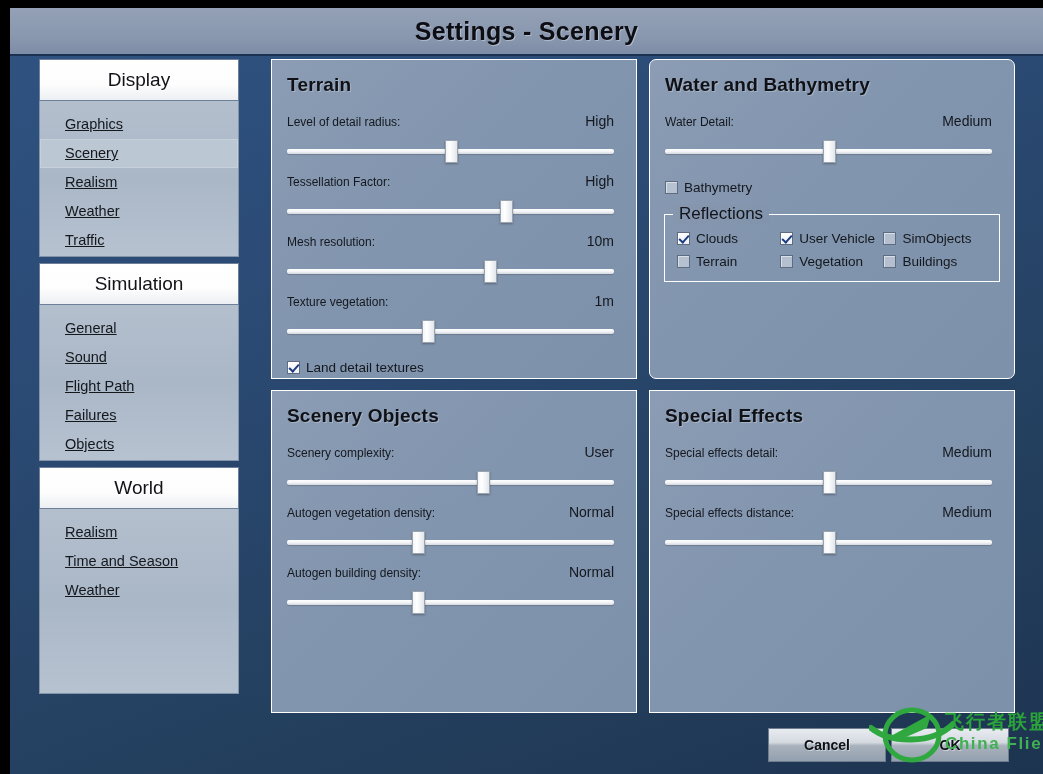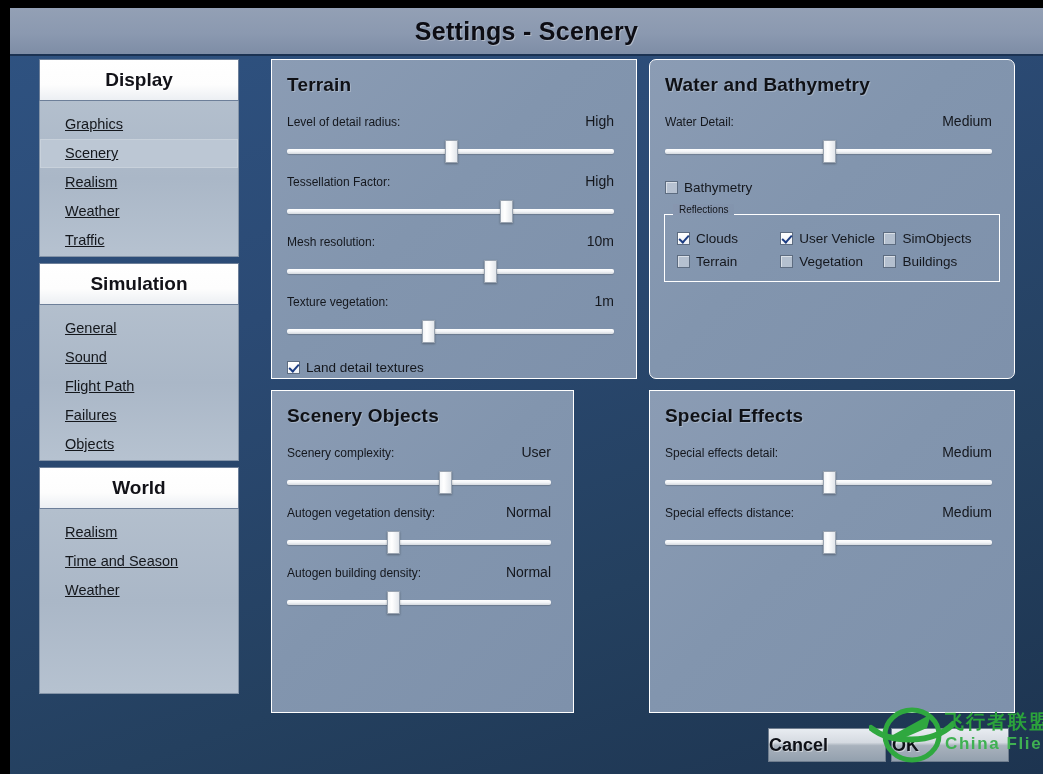--- a/index.html
+++ b/index.html
@@ -28,21 +28,21 @@
     font-size: 25px; font-weight: bold; color: #0d0d14;
     letter-spacing: .3px;
     text-shadow: 1px 1px 0 rgba(255,255,255,.35);
   }
 
   
   #sidebar { position: absolute; left: 29px; top: 51px; width: 200px; }
   .side-group { margin-bottom: 6px; }
   .side-head {
     height: 42px; line-height: 40px; text-align: center;
-    font-size: 19px; font-weight: bold; color: #121218;
+    font-size: 19px; font-weight: normal; color: #121218;
     background: linear-gradient(180deg, #ffffff 0%, #fdfdfd 62%, #eceff3 100%);
     border: 1px solid #6d7f99;
     text-shadow: 1px 1px 0 rgba(255,255,255,.6);
   }
   .side-list {
     background: linear-gradient(180deg, #b3bfcd 0%, #aab7c7 50%, #b6c2d0 100%);
     border: 1px solid #8494a8; border-top: none;
     padding: 9px 0 14px 0;
   }
   .side-list.tall-1 { height: 156px; }
@@ -55,21 +55,21 @@
   .side-item.selected { background: #bcc7d4; box-shadow: inset 0 0 0 1px rgba(255,255,255,.18); }
 
   
   .panel {
     position: absolute;
     background: linear-gradient(135deg, #8b9cb4 0%, #8295ae 45%, #7e91ab 100%);
     border: 1px solid #ffffff;
   }
   #panel-terrain  { left: 261px; top: 51px;  width: 366px; height: 320px; }
   #panel-water    { left: 639px; top: 51px;  width: 366px; height: 320px; border-radius: 7px; }
-  #panel-objects  { left: 261px; top: 382px; width: 303px; height: 323px; }
+  #panel-objects  { left: 261px; top: 382px; width: 366px; height: 323px; }
   #panel-effects  { left: 639px; top: 382px; width: 366px; height: 323px; }
 
   .panel-title {
     font-size: 19px; font-weight: bold; color: #0f1116;
     margin: 14px 0 8px 15px; letter-spacing: .2px;
     text-shadow: 1px 1px 0 rgba(255,255,255,.25);
   }
   .ctrl { margin: 0 22px 0 15px; padding-top: 9px; }
   .ctrl-row { display: flex; justify-content: space-between; align-items: baseline; }
   .ctrl-label { font-size: 12px; color: #14171d; }
@@ -105,35 +105,35 @@
     border-width: 0 2px 2px 0; transform: rotate(42deg);
   }
 
   
   .fieldset {
     position: relative; margin: 16px 14px 0 14px; padding: 16px 12px 12px 12px;
     border: 1px solid #ffffff;
   }
   .fieldset > .legend {
     position: absolute; top: -11px; left: 8px; padding: 0 6px;
-    font-size: 10px; color: #12151b;
+    font-size: 17px; color: #12151b;
     background: linear-gradient(135deg,#8796af,#8294ad);
   }
   .fs-row { display: flex; margin-bottom: 8px; }
   .fs-row:last-child { margin-bottom: 0; }
   .fs-row .cb { width: 33.3%; }
 
   
   #footer { position: absolute; left: 0; bottom: 0; width: 1033px; height: 60px; }
   .btn {
     position: absolute; top: 14px; width: 118px; height: 34px;
     background: linear-gradient(180deg, #e8ecf1 0%, #d5dae1 42%, #a9b2bd 52%, #93a0ae 100%);
     border: 1px solid #6f7d8e;
-    font-size: 18px; font-weight: bold; color: #0e1016;
-    line-height: 32px; text-align: left;
+    font-size: 14px; font-weight: bold; color: #0e1016;
+    line-height: 32px; text-align: center;
     text-shadow: 1px 1px 0 rgba(255,255,255,.45);
   }
   #btn-cancel { left: 758px; }
   #btn-ok { left: 881px; }
 
   
   #watermark {
     position: absolute; left: 869px; top: 698px;
     width: 174px; height: 76px; pointer-events: none;
   }

